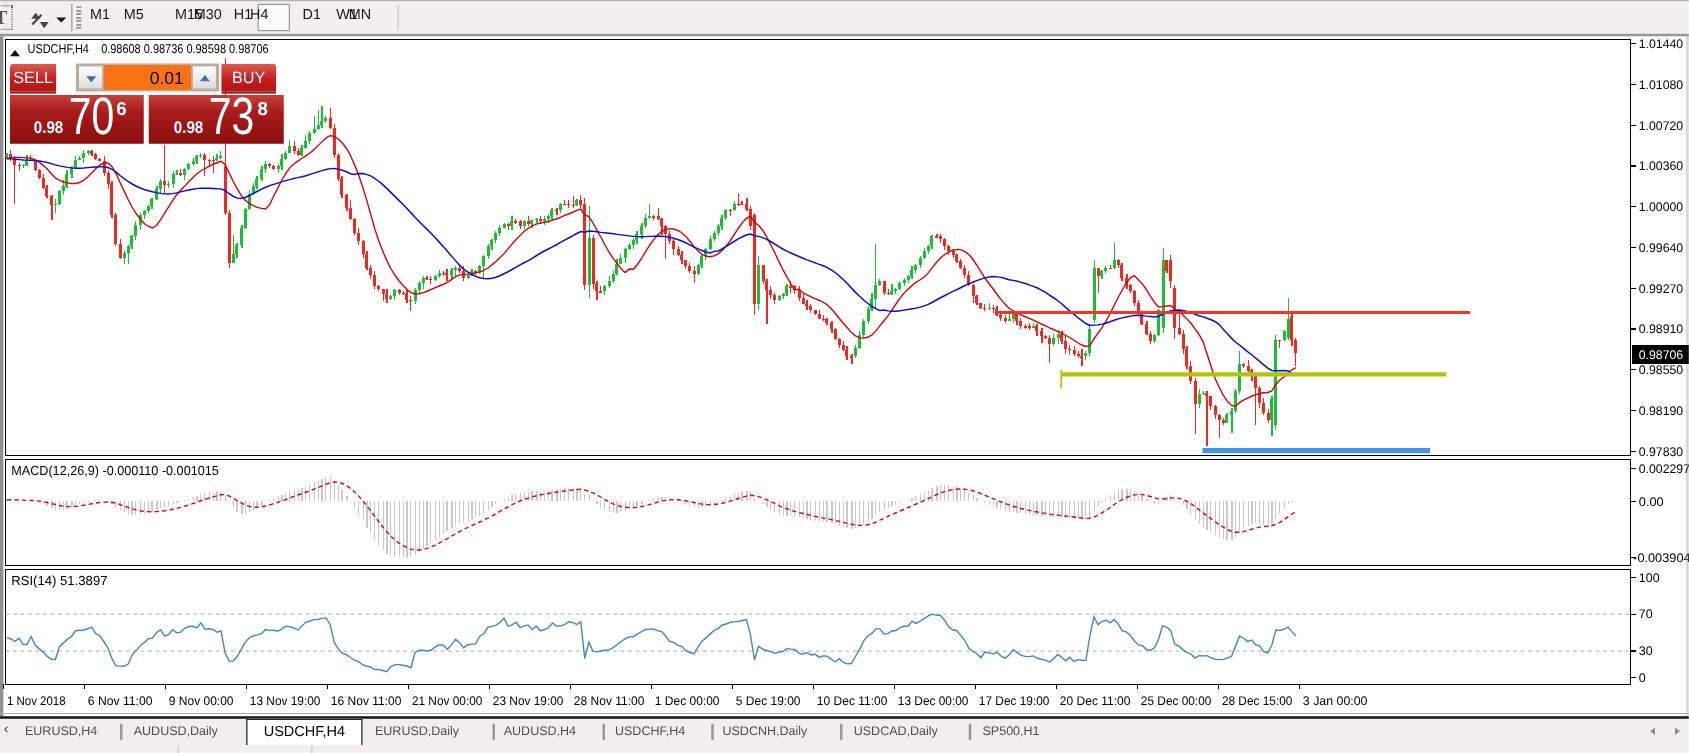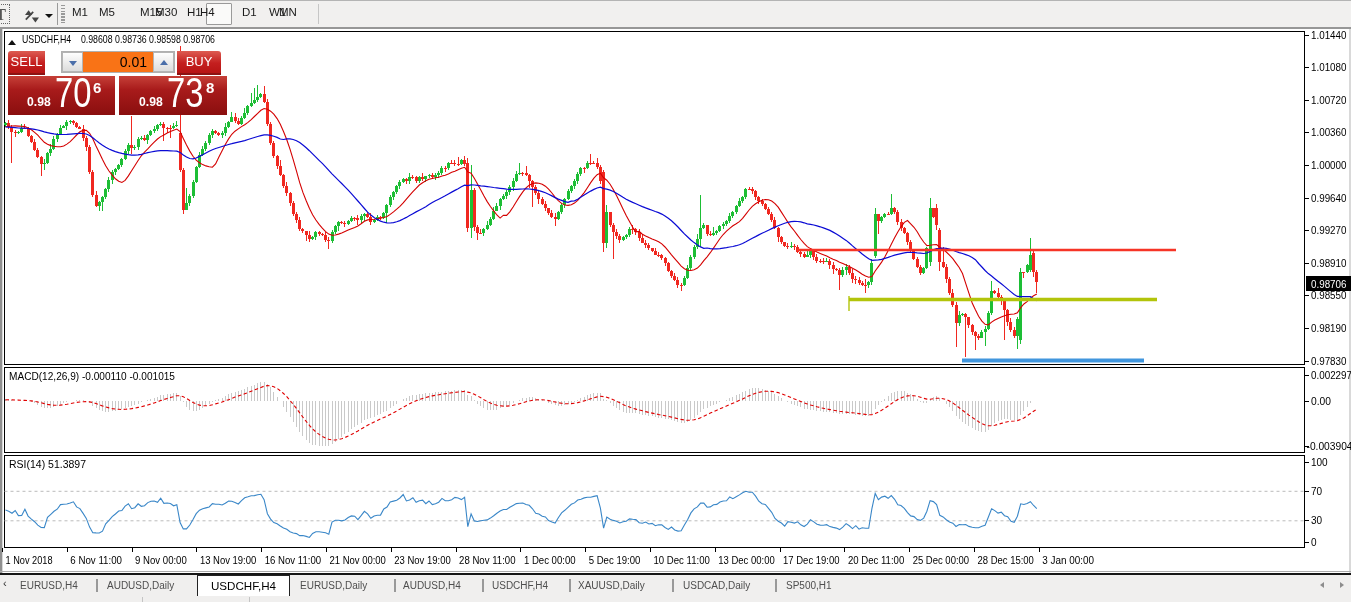--- a/index.html
+++ b/index.html
@@ -208,21 +208,21 @@
  <span class="tab" style="left:20px">EURUSD,H4</span>
  <span class="sep" style="left:96px"></span>
  <span class="tab" style="left:107px">AUDUSD,Daily</span>
  <div id="atab">USDCHF,H4</div>
  <span class="tab" style="left:300px">EURUSD,Daily</span>
  <span class="sep" style="left:394px"></span>
  <span class="tab" style="left:403px">AUDUSD,H4</span>
  <span class="sep" style="left:482px"></span>
  <span class="tab" style="left:492px">USDCHF,H4</span>
  <span class="sep" style="left:569px"></span>
- <span class="tab" style="left:578px">XAUUSD,Daily</span>
+ <span class="tab" style="left:578px">USDCNH,Daily</span>
  <span class="sep" style="left:672px"></span>
  <span class="tab" style="left:683px">USDCAD,Daily</span>
  <span class="sep" style="left:775px"></span>
  <span class="tab" style="left:786px">SP500,H1</span>
  <span style="position:absolute;left:1320px;top:7px;width:0;height:0;border:3px solid transparent;border-right:4px solid #8d8d8d;border-left:none"></span>
  <span style="position:absolute;left:1340px;top:7px;width:0;height:0;border:3px solid transparent;border-left:4px solid #8d8d8d;border-right:none"></span>
  <span class="bv" style="left:142px"></span>
  <span class="bv" style="left:249px"></span>
 </div>
 </body></html>

